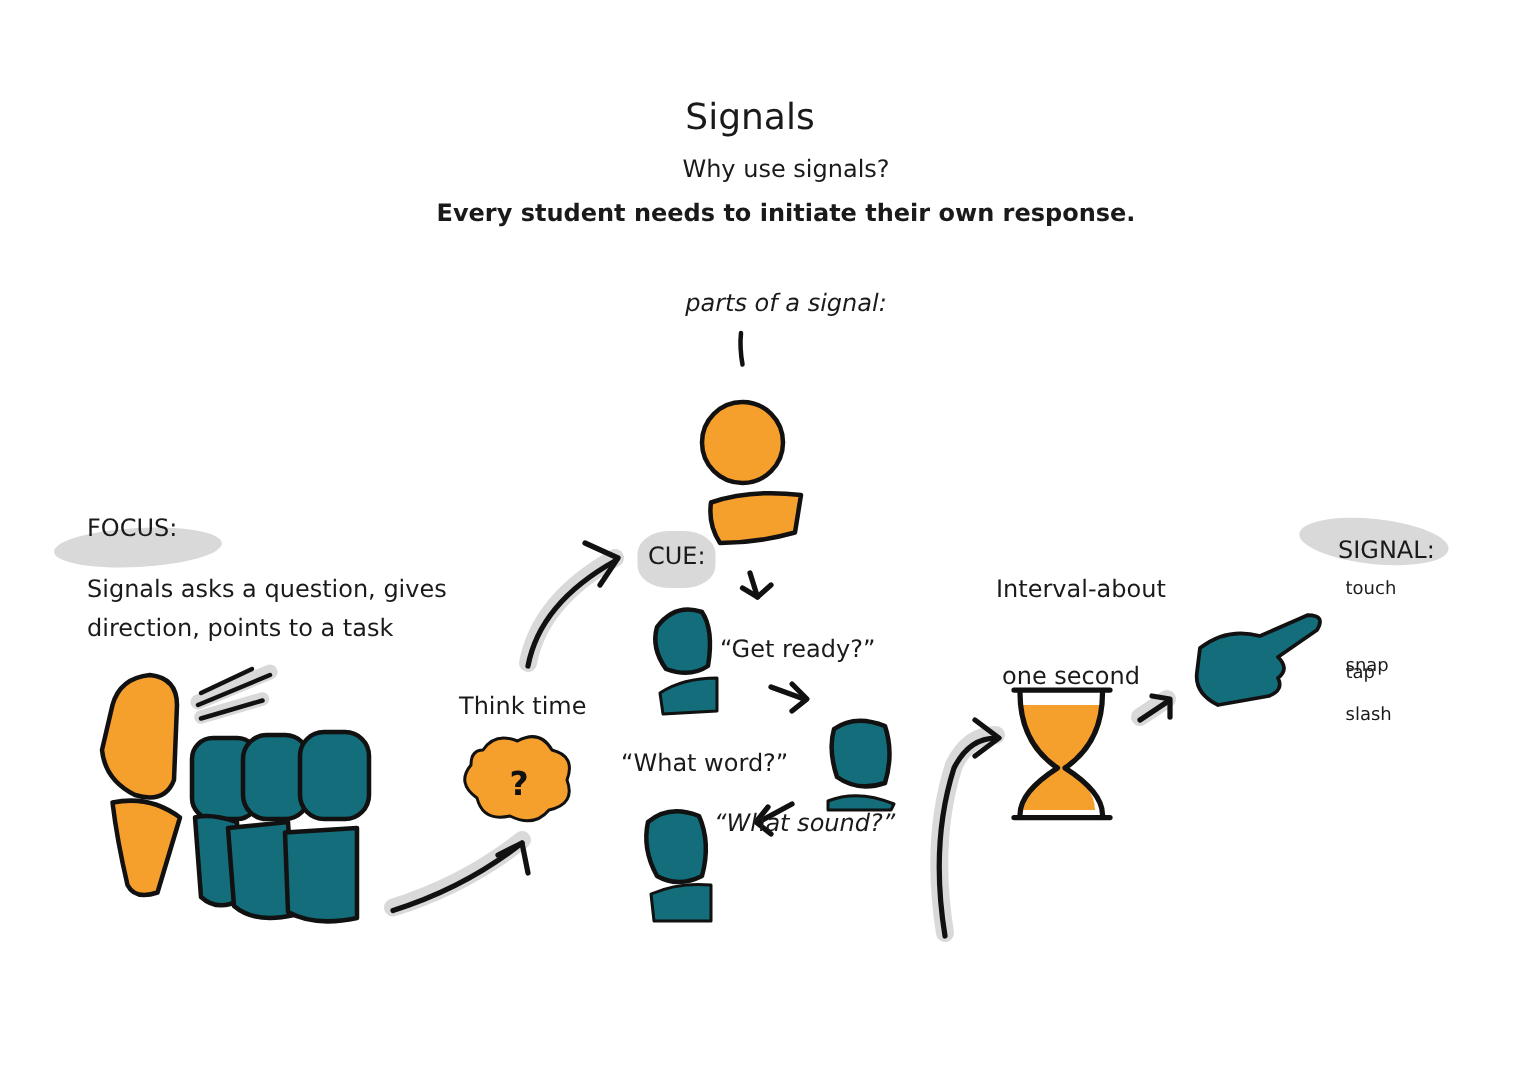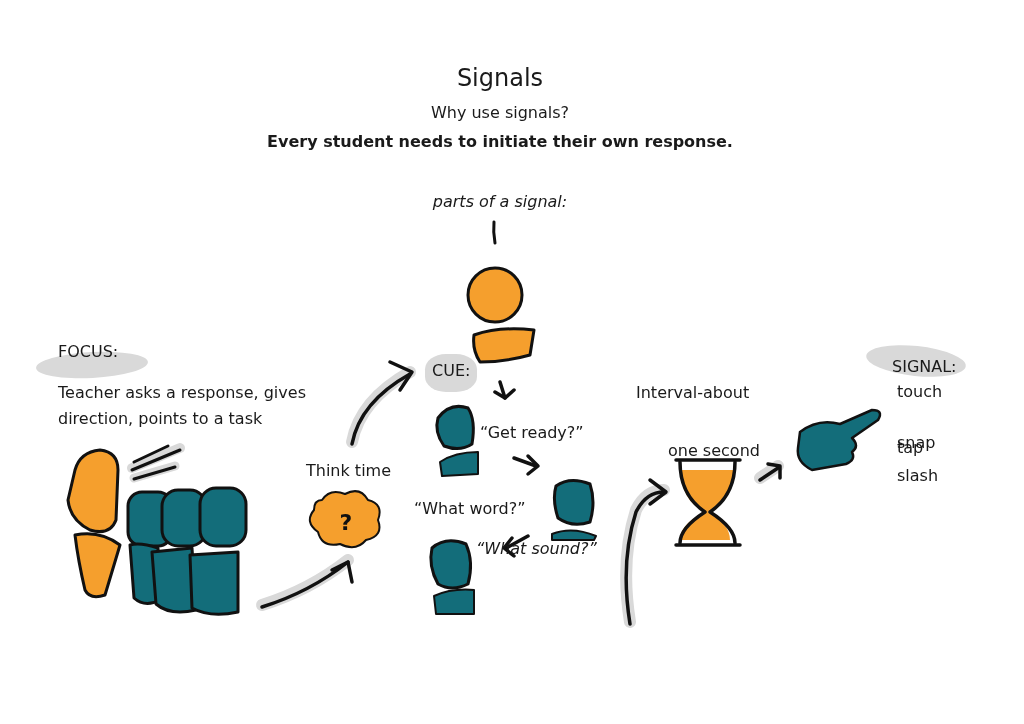--- a/index.html
+++ b/index.html
@@ -1,22 +1,22 @@
 <!DOCTYPE html>
 <html><head>
 <meta charset="utf-8">
 <style>
   html, body { margin:0; padding:0; background:#ffffff; }
   body { width:1024px; height:724px; position:relative; overflow:hidden;
          font-family:"DejaVu Sans", "Liberation Sans", sans-serif; color:#1a1a1a; }
   .txt { position:absolute; white-space:nowrap; }
   .title { font-size:24px; left:0; width:1000px; text-align:center; top:64px; }
-  .sub { font-size:16px; left:0; width:1000px; text-align:center; }
+  .sub { font-size:16px; left:0; width:1000px; text-align:center;padding-left:24px; }
   .label { font-size:16px; line-height:26px; }
-  .list { font-size:16px; line-height:28px; }
+  .list { font-size:12px; line-height:28px; }
   svg.art { position:absolute; left:0; top:0; }
   .blob { position:absolute; background:#d9d9d9; border-radius:50%; }
 </style>
 </head>
 <body>
 
 <div class="blob" style="left:36px;top:352px;width:112px;height:26px;transform:rotate(-3deg);"></div>
 <div class="blob" style="left:425px;top:354px;width:52px;height:38px;border-radius:40%;"></div>
 <div class="blob" style="left:866px;top:346px;width:100px;height:30px;transform:rotate(6deg);"></div>
 
@@ -124,30 +124,30 @@
     </g>
   </g>
 </svg>
 
 <div class="txt title">Signals</div>
 <div class="txt sub" style="top:103px;">Why use signals?</div>
 <div class="txt sub" style="top:132px;font-weight:bold;">Every student needs to initiate their own response.</div>
 <div class="txt sub" style="top:192px;font-style:italic;">parts of a signal:</div>
 
 <div class="txt label" style="left:58px;top:339px;">FOCUS:</div>
-<div class="txt label" style="left:58px;top:380px;">Teacher asks a response, gives</div>
+<div class="txt label" style="left:58px;top:380px;">Signals asks a question, gives</div>
 <div class="txt label" style="left:58px;top:406px;">direction, points to a task</div>
 
 <div class="txt label" style="left:306px;top:458px;">Think time</div>
 
 <div class="txt label" style="left:432px;top:358px;">CUE:</div>
 <div class="txt label" style="left:480px;top:420px;">“Get ready?”</div>
 <div class="txt label" style="left:414px;top:496px;">“What word?”</div>
 <div class="txt label" style="left:476px;top:536px;font-style:italic;">“What sound?”</div>
 
-<div class="txt label" style="left:636px;top:380px;">Interval-about</div>
+<div class="txt label" style="left:664px;top:380px;">Interval-about</div>
 <div class="txt label" style="left:668px;top:406px;margin-top:32px;">one second</div>
 
 <div class="txt label" style="left:892px;top:354px;">SIGNAL:</div>
 <div class="txt list" style="left:897px;top:378px;">touch</div>
 <div class="txt list" style="left:897px;top:429px;">snap</div>
 <div class="txt list" style="left:897px;top:434px;">tap</div>
 <div class="txt list" style="left:897px;top:462px;text-align:center;">slash</div>
 
 </body></html>

